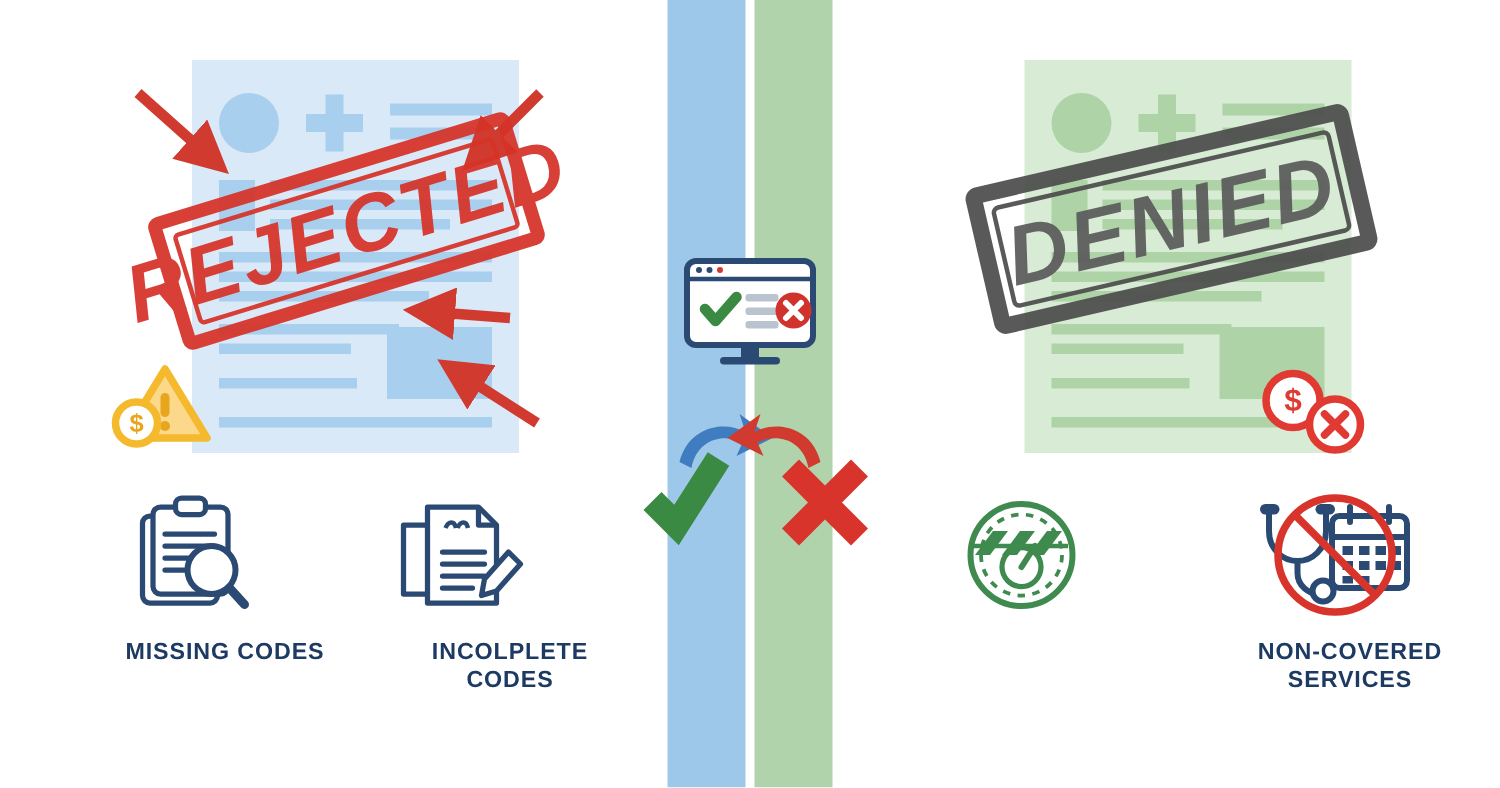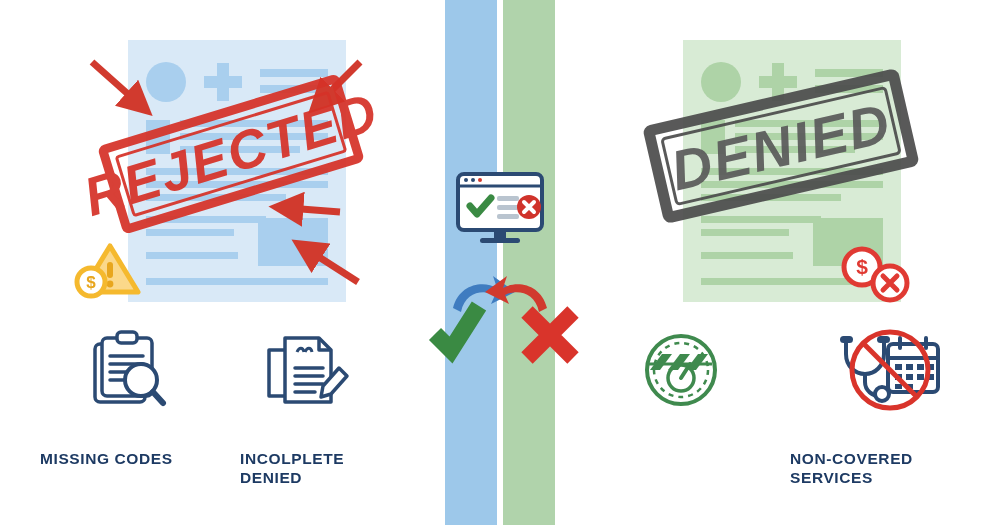--- a/index.html
+++ b/index.html
@@ -93,28 +93,27 @@
     opacity:.92;
   }
   .stamp-denied .inner{
     position:absolute;inset:4px;border:3px solid #4c4c4c;border-radius:5px;
   }
   .stamp-denied .txt{position:relative;z-index:2;font-style:italic;}
 
   
   .label{
     position:absolute;
-    text-align:left;
+    text-align:center;
     color:#1d3a63;
     font-size:15.5px;
     font-weight:bold;
     letter-spacing:.6px;
     line-height:1.25;
     white-space:pre-line;
-    margin-top:24px;
   }
   .lb1{left:40px;top:425px;width:220px;}
   .lb2{left:240px;top:425px;width:200px;}
   .lb3{left:585px;top:425px;width:200px;}
   .lb4{left:790px;top:425px;width:220px;}
 
   .iconbox{position:absolute;}
   .ic1{left:83px;top:330px;width:86px;height:80px;}
   .ic2{left:263px;top:330px;width:86px;height:80px;}
   .ic3{left:638px;top:330px;width:86px;height:80px;}
@@ -299,17 +298,17 @@
         <rect x="57" y="54" width="7" height="5"></rect>
           <rect x="68" y="54" width="7" height="5"></rect>
       </g>
       <circle cx="52" cy="40" r="38" fill="none" stroke="#d9342b" stroke-width="5"></circle>
       <path d="M25 13 L79 67" stroke="#d9342b" stroke-width="5"></path>
     </svg>
   </div>
 
   <div class="label lb1">MISSING CODES</div>
   <div class="label lb2">INCOLPLETE
-DENIED</div>
+CODES</div>
   <div class="label lb4">NON-COVERED
 SERVICES</div>
 
 </div>
 
 </body></html>

